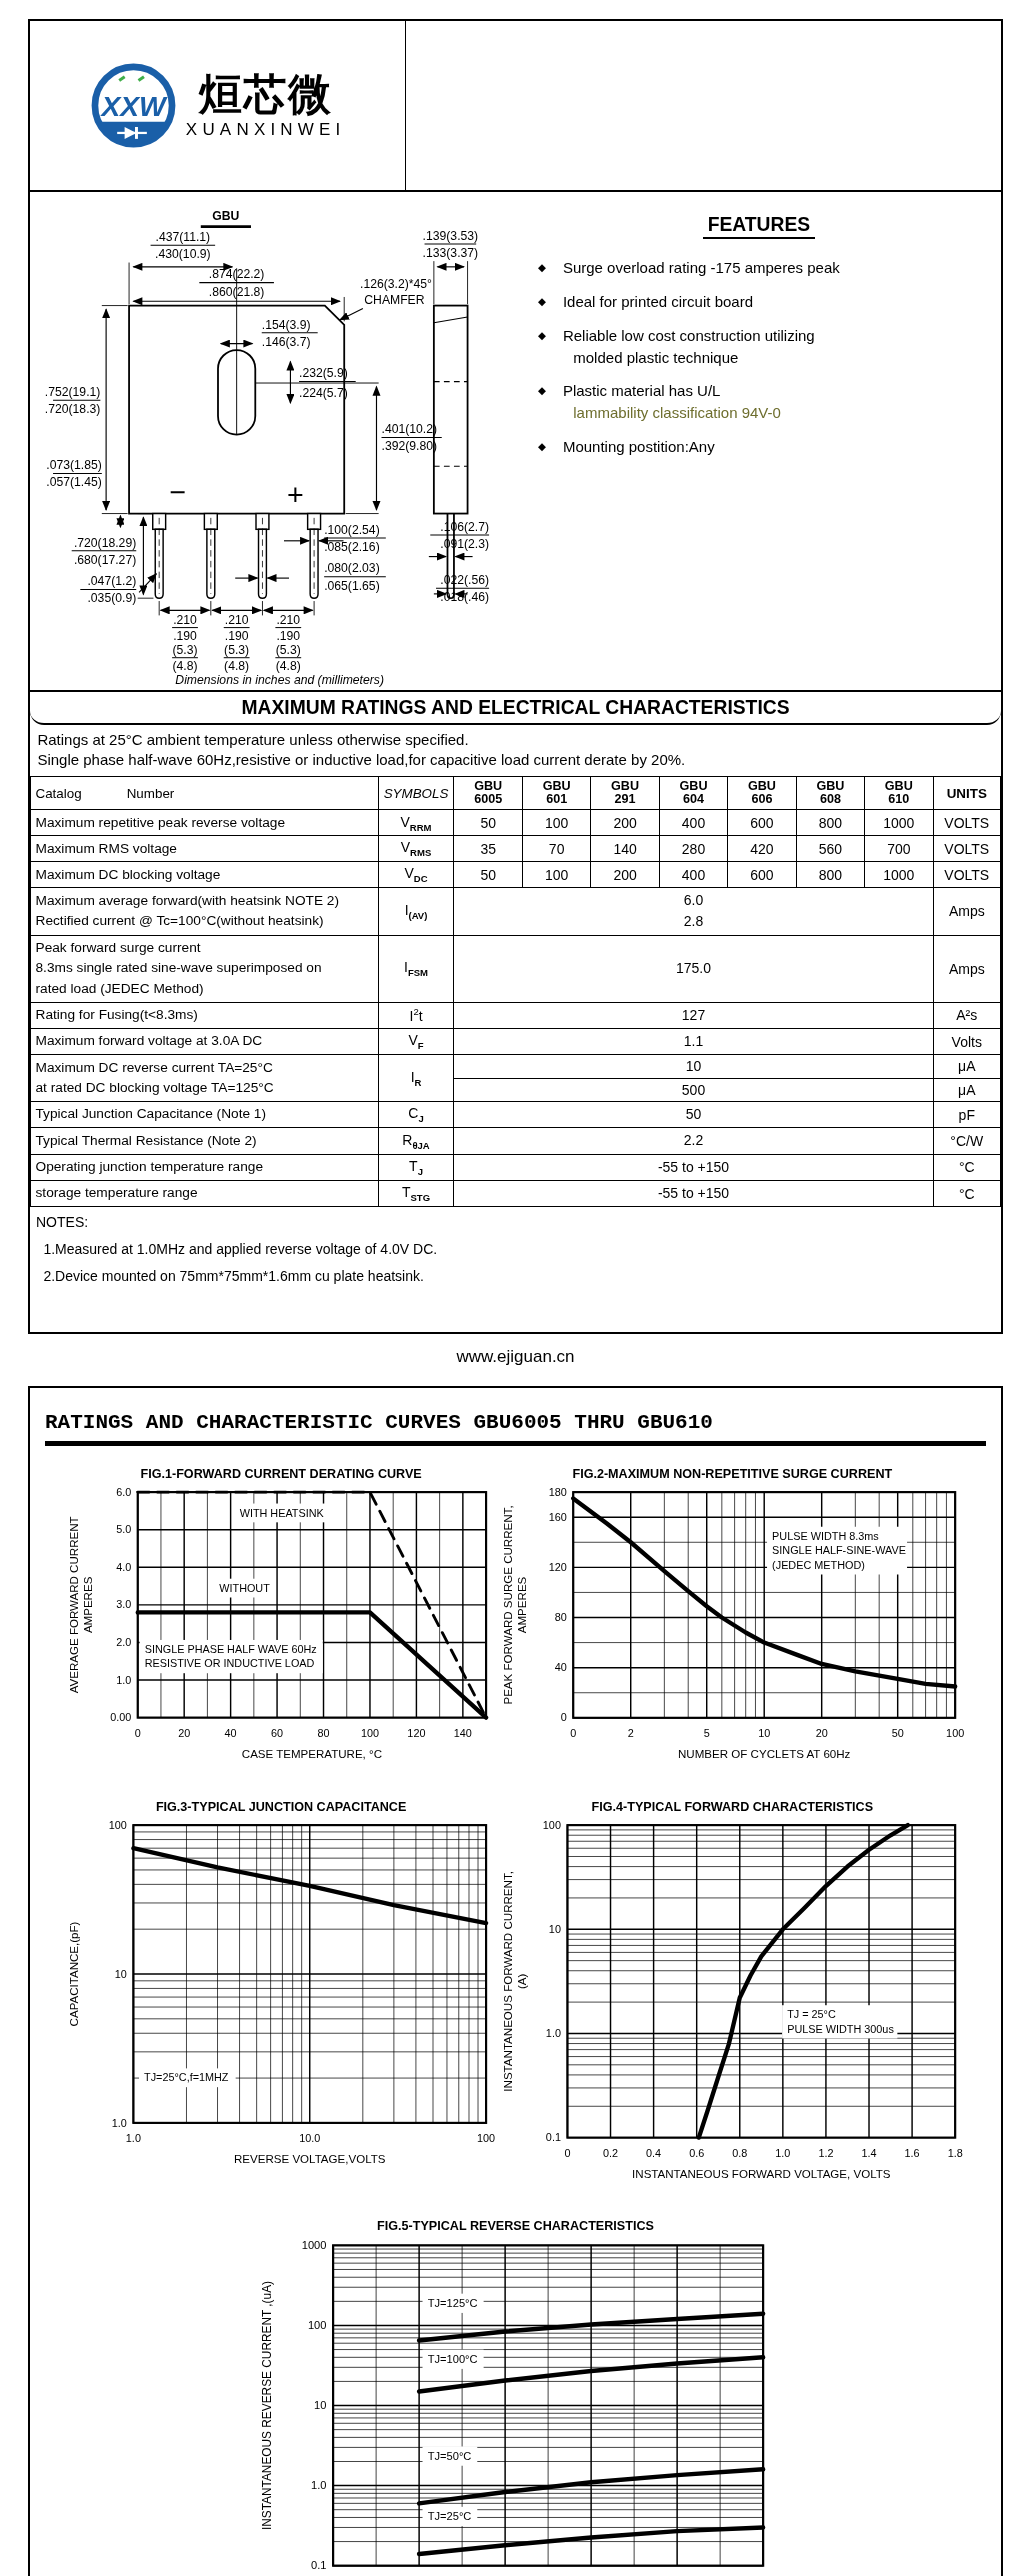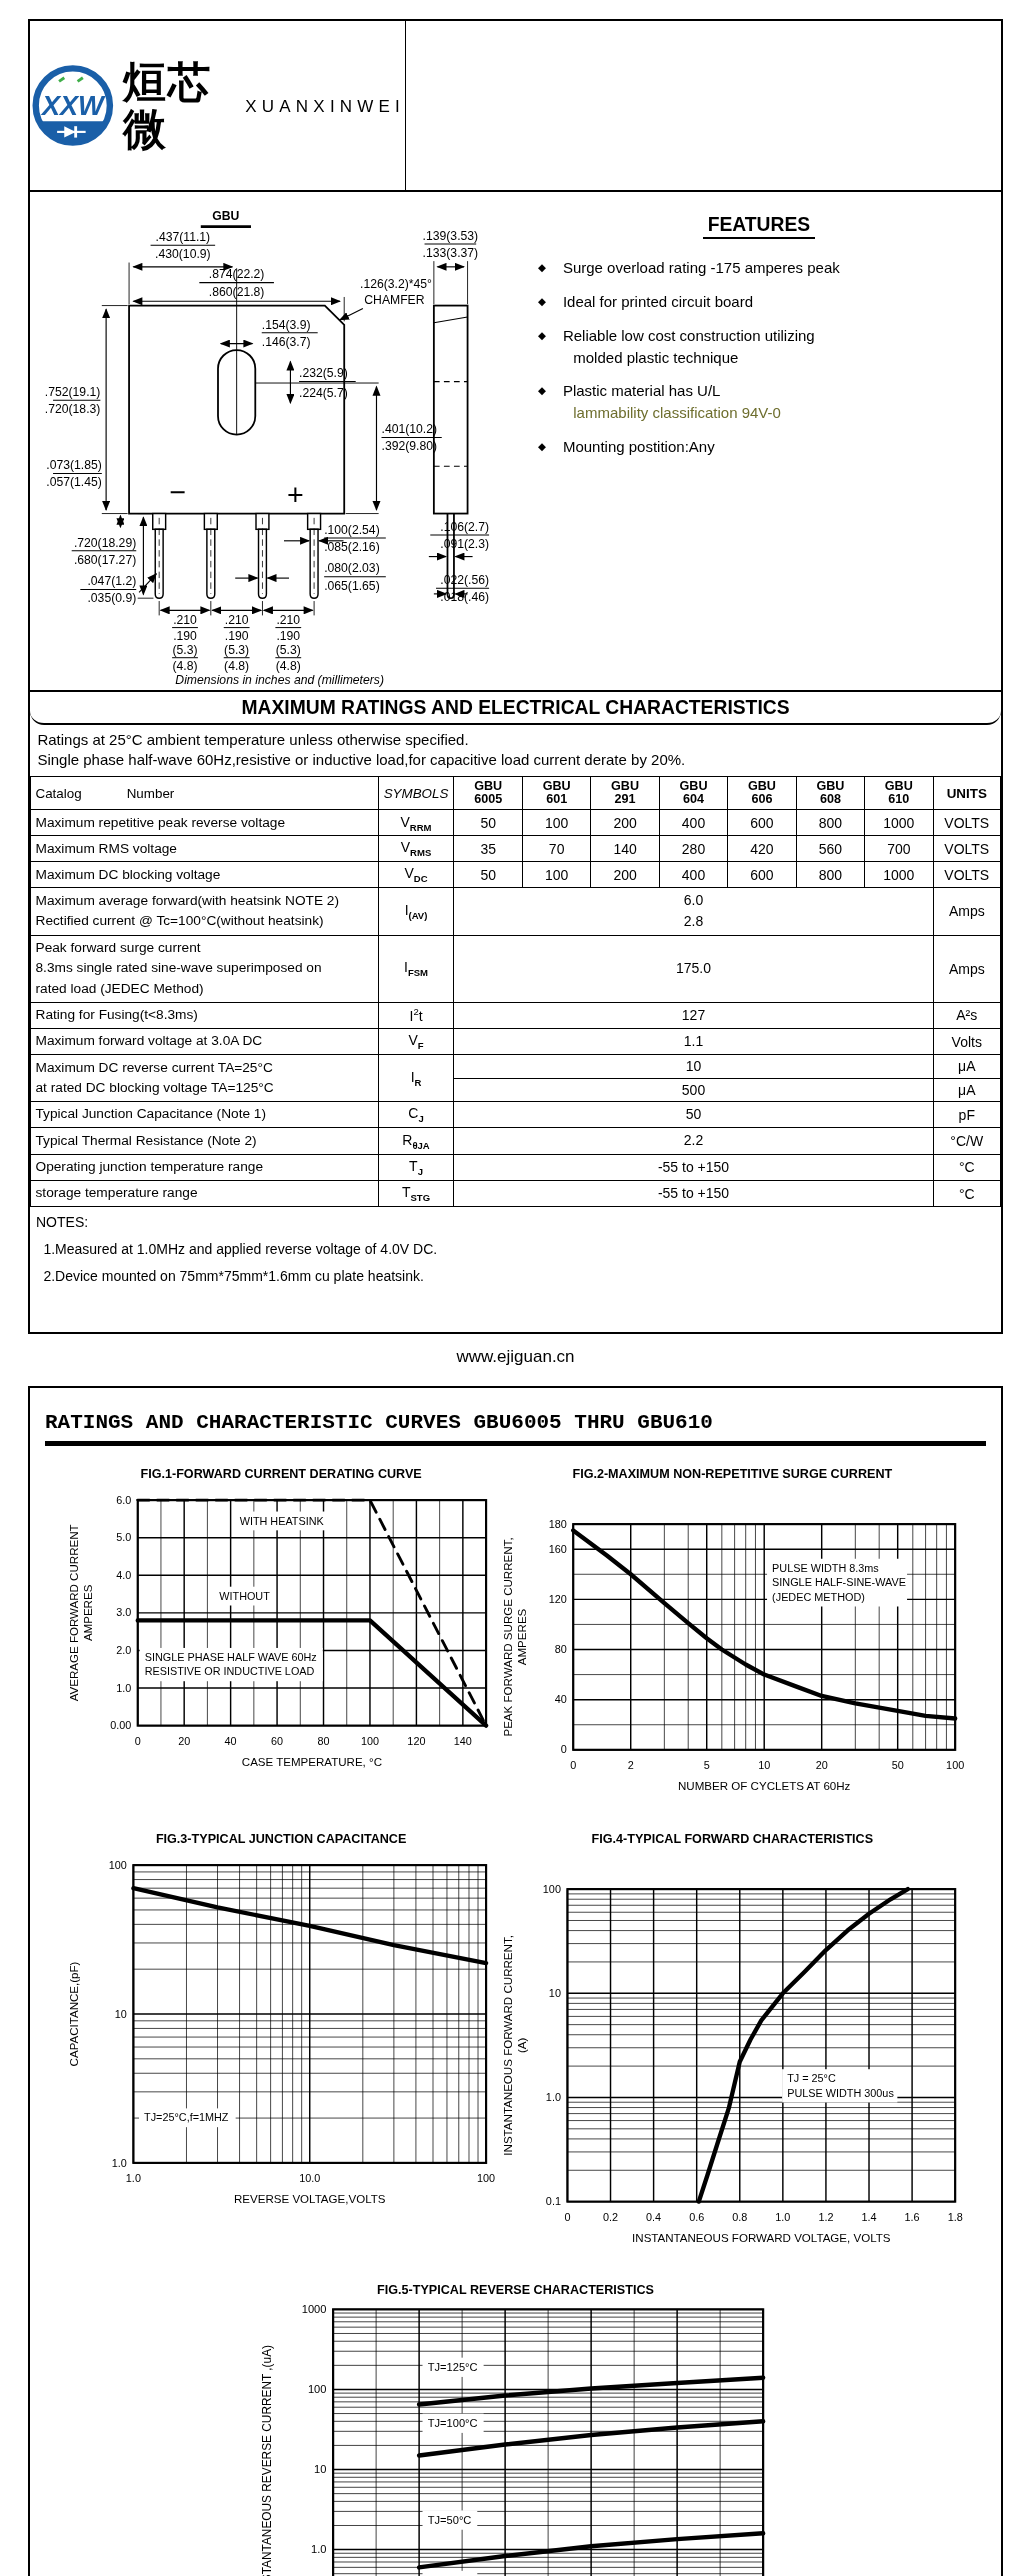--- a/index.html
+++ b/index.html
@@ -2,21 +2,21 @@
 <html style="font-size:12px"><head>
 <meta charset="utf-8">
 <style>
   html,body{margin:0;padding:0;background:#fff;color:#000;}
   body{width:1031px;font-family:"Liberation Sans",sans-serif;}
   .page{border:2.2px solid #000;margin:19.3px 28px 0 28px;background:#fff;}
   
   .hdr{display:flex;border-bottom:2.2px solid #000;min-height:169px;}
   .logo-cell{width:375px;border-right:1.5px solid #000;display:flex;align-items:center;justify-content:center;padding:7.4px 0;}
   .logo-inner{display:flex;align-items:center;gap:7.4px;}
-  .logo-txtcol{display:flex;flex-direction:row;align-items:center;}
+  .logo-txtcol{display:flex;flex-direction:column;align-items:center;}
   .logo-cn{font-size:43px;font-weight:bold;letter-spacing:1.5px;line-height:1.1;}
   .logo-latin{font-size:17px;letter-spacing:5.2px;margin-top:1.5px;}
   .title-cell{flex:1;display:flex;flex-direction:column;align-items:center;justify-content:center;padding:6px 7.4px;}
   .part-range{font-size:34px;font-weight:bold;letter-spacing:0.7px;}
   .title-rule{width:356px;border-bottom:3px solid #000;margin:6px 0 19.3px 0;}
   .family{font-size:21.5px;font-weight:bold;}
   .subtitle{font-style:italic;font-size:15.6px;margin-top:16.3px;display:flex;gap:19.3px;align-items:baseline;}
   
   .content-row{display:flex;border-bottom:2.2px solid #000;}
   .draw-col{width:490px;padding:6px 0 0 13.4px;}
@@ -47,22 +47,22 @@
   
   .notes{font-size:14px;padding:6px 7.4px 7.4px 6px;min-height:111px;line-height:1.4;}
   .notes .n{margin-top:7.4px;padding-left:7.4px;}
   .site-link{text-align:center;font-size:17px;margin:13.4px 0 15px 0;}
   
   .p2-title{font-size:21px;font-weight:bold;text-align:left;margin:10.4px 0 7.4px 0;font-family:Liberation Mono, monospace;}
   .p2-rule{height:4.5px;background:#000;margin:0 0 21px 0;}
   .figrow{display:flex;justify-content:space-between;padding:0 19.3px;margin-bottom:25px;}
   .figure{display:flex;flex-direction:column;align-items:center;}
   .fig-title{font-size:12.6px;font-weight:600;margin-bottom:1.5px;text-align:center;}
-  .f1,.f3{width:445px;gap:8px;}
-  .f2,.f4{width:481px;gap:32px;}
+  .f1,.f3{width:445px;}
+  .f2,.f4{width:481px;}
   .f5{width:519px;margin:0 auto 7.4px auto;}
   .chart{width:100%;}
   svg text{font-family:"Liberation Sans",sans-serif;}
   .dt{font-size:17px;}
   .cap{font-size:17px;font-style:italic;}
 </style>
 </head>
 <body>
 
 <div class="page">

